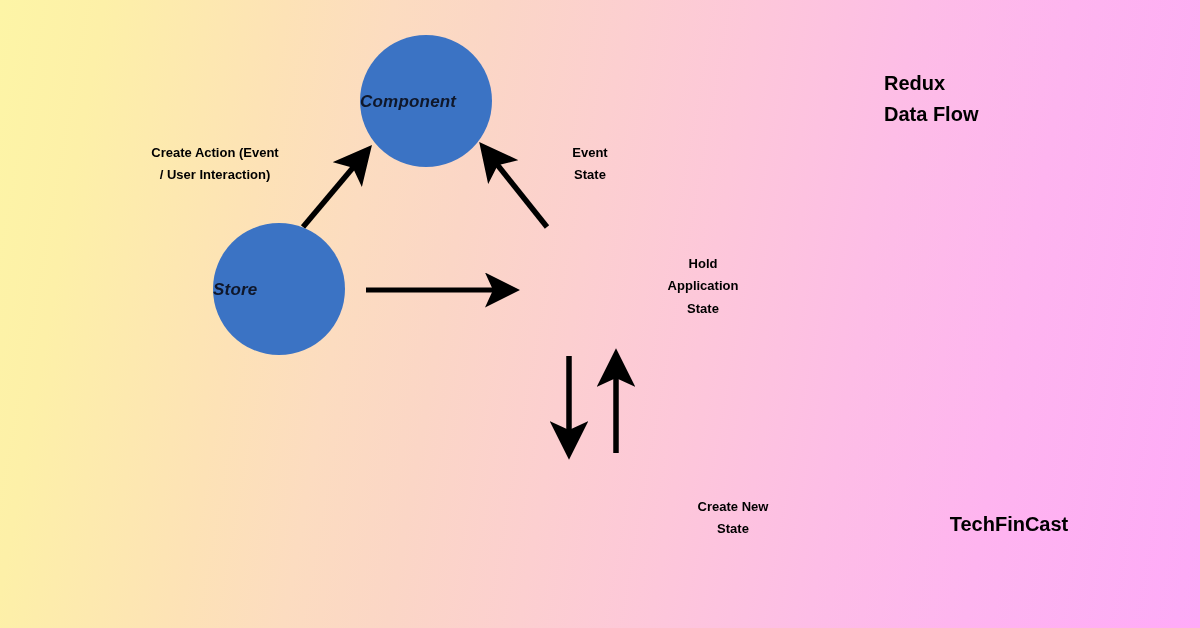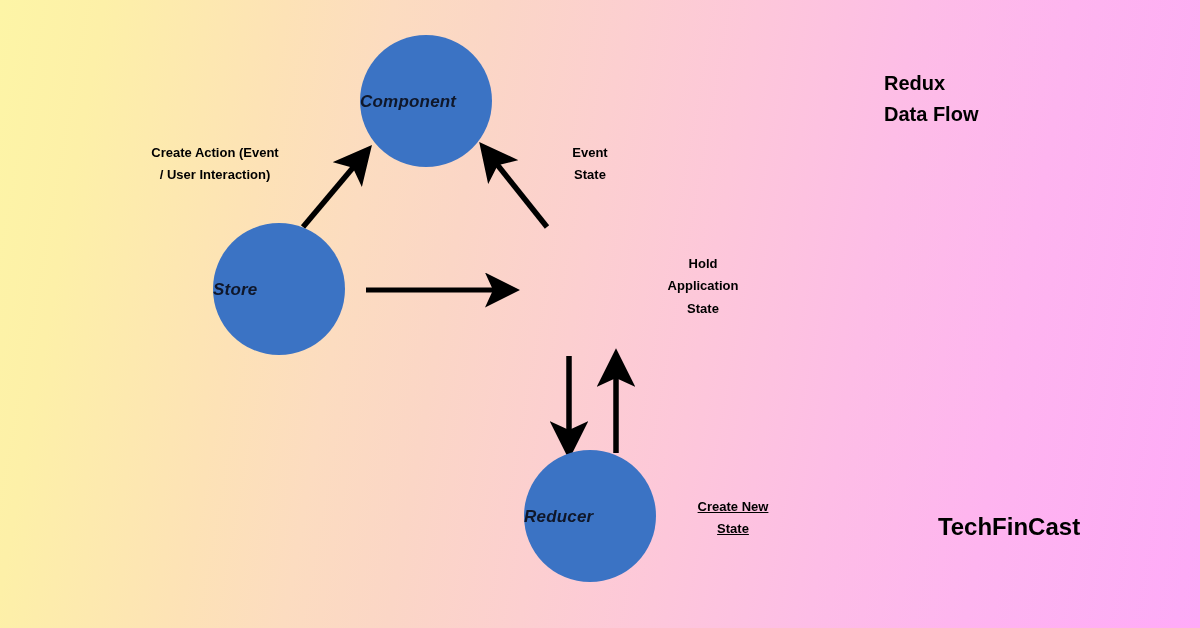--- a/index.html
+++ b/index.html
@@ -62,21 +62,21 @@
     font-weight: bold;
     font-size: 20px;
     line-height: 1.55;
     text-align: left;
     white-space: pre-line;
   }
   .brand {
     position: absolute;
     color: #000000;
     font-weight: bold;
-    font-size: 24px;
+    font-size: 20px;
     text-align: center;
     white-space: nowrap;
   }
 
   
   svg.arrows {
     position: absolute;
     left: 0;
     top: 0;
     width: 1200px;
@@ -109,36 +109,33 @@
 
   <div class="node" style="left:360px; top:35px; width:132px; height:132px;">
     <span class="node-label">Component</span>
   </div>
 
   <div class="node" style="left:213px; top:223px; width:132px; height:132px;">
     <span class="node-label">Store</span>
   </div>
 
 
-  <div class="node" style="left:524px; top:450px; width:132px; height:132px;">
-    <span class="node-label">Reducer</span>
-  </div>
 
   <div class="label" style="left:106px; top:142px; width:218px;">Create Action (Event
 / User Interaction)</div>
 
   <div class="label" style="left:530px; top:142px; width:120px;">Event
 State</div>
 
 
   <div class="label" style="left:628px; top:253px; width:150px;">Hold
 Application
 State</div>
 
-  <div class="label" style="left:658px; top:496px; width:150px;text-decoration:underline;">Create New
+  <div class="label" style="left:658px; top:496px; width:150px;">Create New
 State</div>
 
   <div class="title" style="left:884px; top:68px; width:250px;">Redux
 Data Flow</div>
 
   <div class="brand" style="left:884px; top:513px; width:250px;">TechFinCast</div>
 
 </div>
 
 </body></html>

